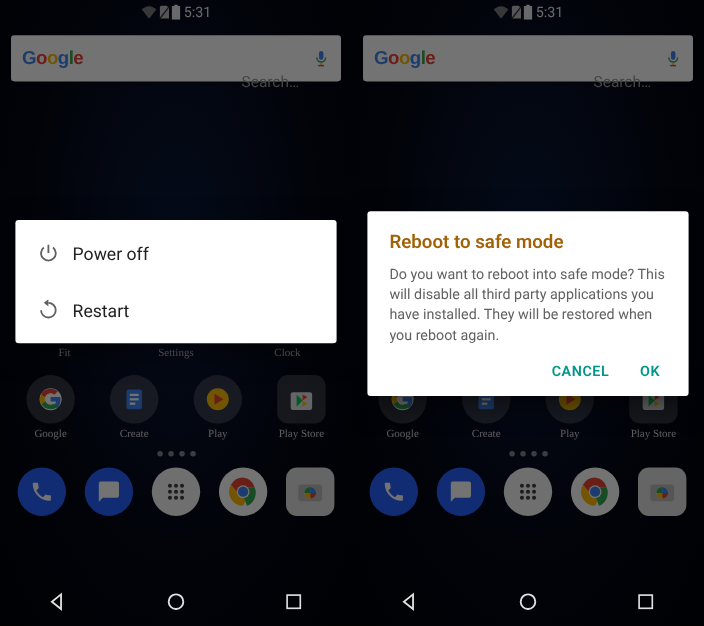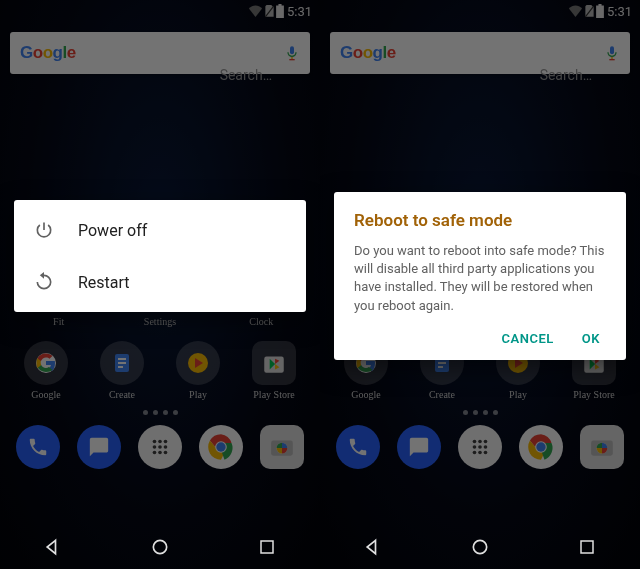--- a/index.html
+++ b/index.html
@@ -20,21 +20,21 @@
   }
   .scrim {
     position: absolute; inset: 0;
     background: rgba(0,0,0,0.55);
     z-index: 5;
   }
   .statusbar {
     position: relative;
     height: 22px;
     display: flex;
-    justify-content: flex-end;
+    justify-content: center;
     align-items: center;
     gap: 1px;
     padding: 0 8px;
     color: #cfcfcf;
     font-size: 12px;
     z-index: 2;
   }
   .statusbar svg { display:block; }
   .clock { margin-left: 2px; font-size: 13px; color:#e8e8e8; }
   .searchbar {
@@ -89,21 +89,21 @@
     top:200px;
     background:#fff;
     border-radius:3px;
     box-shadow:0 8px 24px rgba(0,0,0,0.5);
     z-index:10;
     padding: 4px 0;
   }
   .power-item {
     display:flex; align-items:center;
     padding: 16px 20px;
-    gap: 24px;
+    gap: 12px;
     font-size:16px; color:#212121;
   }
   .power-item svg { flex:none; }
   
   .safemode-dialog {
     position:absolute;
     left:14px; right:14px;
     top:192px;
     background:#fff;
     border-radius:3px;

